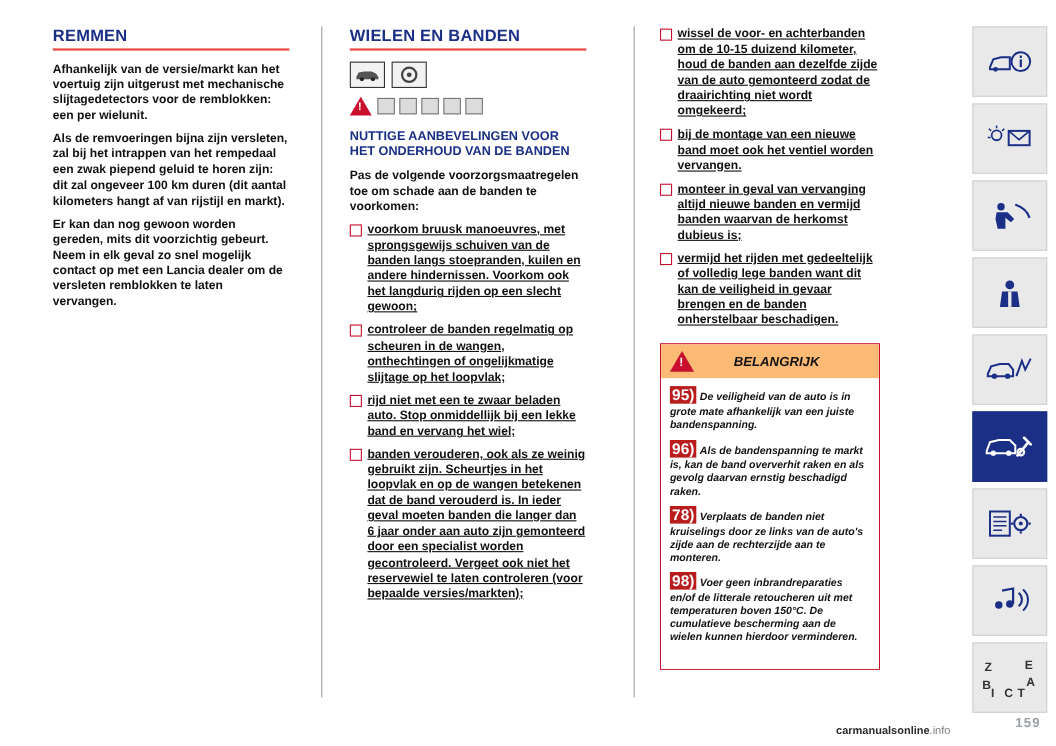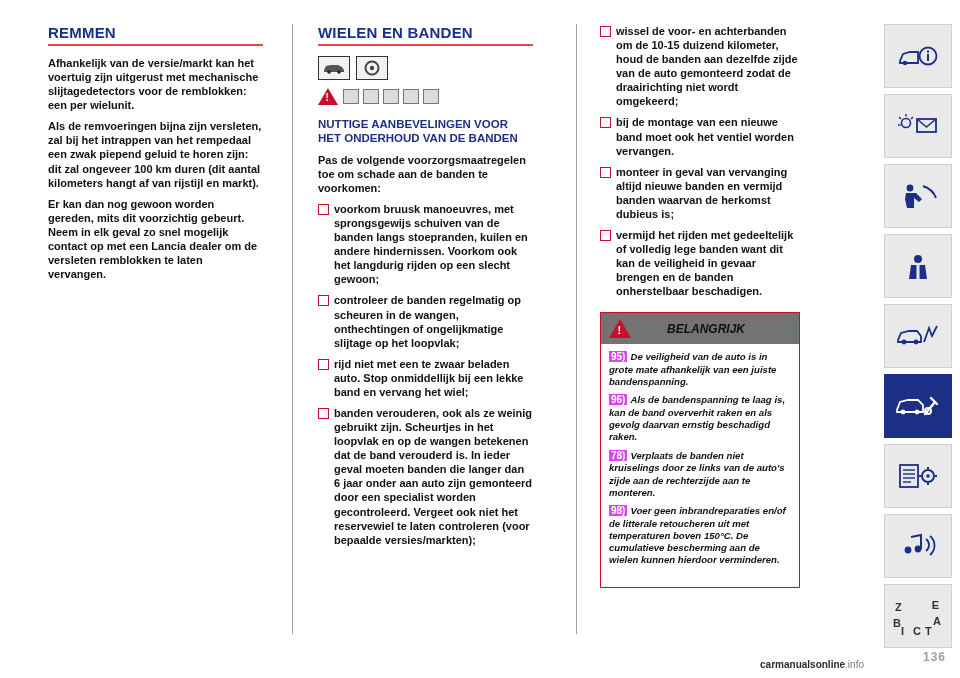--- a/index.html
+++ b/index.html
@@ -81,20 +81,21 @@
     width: 9px; height: 9px;
     border: 1.4px solid #c8102e;
     background: #fff;
     margin: 2px 5px 0 0;
   }
   .bullet .txt {
     font-size: 11px;
     line-height: 1.28;
     color: #111;
     font-weight: bold;
+    text-decoration: underline;
   }
   
   .picto-row {
     display: flex;
     gap: 6px;
     align-items: center;
     margin: 2px 0 8px 0;
   }
   .picto {
     width: 30px; height: 22px;
@@ -135,21 +136,21 @@
     width: 14px; height: 13px;
     background: #dcdcdc;
     border: 1px solid #777;
   }
   
   .important {
     margin-top: 14px;
     border: 1.6px solid #c8102e;
   }
   .important .hdr {
-    background: #737373;
+    background: #fdba74;
     display: flex;
     align-items: center;
     gap: 8px;
     padding: 6px 8px;
     justify-content: space-between;
   }
   .important .hdr .tri-big {
     width: 0; height: 0;
     border-left: 11px solid transparent;
     border-right: 11px solid transparent;
@@ -181,26 +182,26 @@
   .imp-item {
     font-size: 9.6px;
     line-height: 1.27;
     font-style: italic;
     font-weight: bold;
     color: #111;
     margin: 0 0 6px 0;
   }
   .imp-item:last-child { margin-bottom: 12px; }
   .imp-item .num {
-    background: #d946ef;
+    background: #b91c1c;
     color: #fff;
     font-style: normal;
     padding: 0 2px;
     margin-right: 3px;
-    font-size: 10px;
+    font-size: 14px;
   }
   
   .rail {
     position: absolute;
     right: 10px;
     top: 24px;
     width: 66px;
     display: flex;
     flex-direction: column;
     gap: 6px;
@@ -344,21 +345,21 @@
     <div class="important">
       <div class="hdr">
         <div class="tri-big"></div>
         <div class="ttl">BELANGRIJK</div>
       </div>
       <div class="body">
         <p class="imp-item">
           <span class="num">95)</span><span>De veiligheid van de auto is in grote mate afhankelijk van een juiste bandenspanning.</span>
         </p>
         <p class="imp-item">
-          <span class="num">96)</span><span>Als de bandenspanning te laag is, kan de band oververhit raken en als gevolg daarvan ernstig beschadigd raken.</span>
+          <span class="num">96)</span><span>Als de bandenspanning te markt is, kan de band oververhit raken en als gevolg daarvan ernstig beschadigd raken.</span>
         </p>
         <p class="imp-item">
           <span class="num">78)</span><span>Verplaats de banden niet kruiselings door ze links van de auto's zijde aan de rechterzijde aan te monteren.</span>
         </p>
         <p class="imp-item">
           <span class="num">98)</span><span>Voer geen inbrandreparaties en/of de litterale retoucheren uit met temperaturen boven 150°C. De cumulatieve bescherming aan de wielen kunnen hierdoor verminderen.</span>
         </p>
       </div>
     </div>
   </div>
@@ -461,15 +462,15 @@
       <span class="abc-a">A</span>
       <span class="abc-i">I</span>
       <span class="abc-c">C</span>
       <span class="abc-t">T</span>
     </div>
   </div>
 
   <div class="watermark">
     <span class="b">carmanualsonline</span><span>.info</span>
   </div>
-  <div class="page-num">136</div>
+  <div class="page-num">159</div>
 
 </div>
 
 </body></html>

